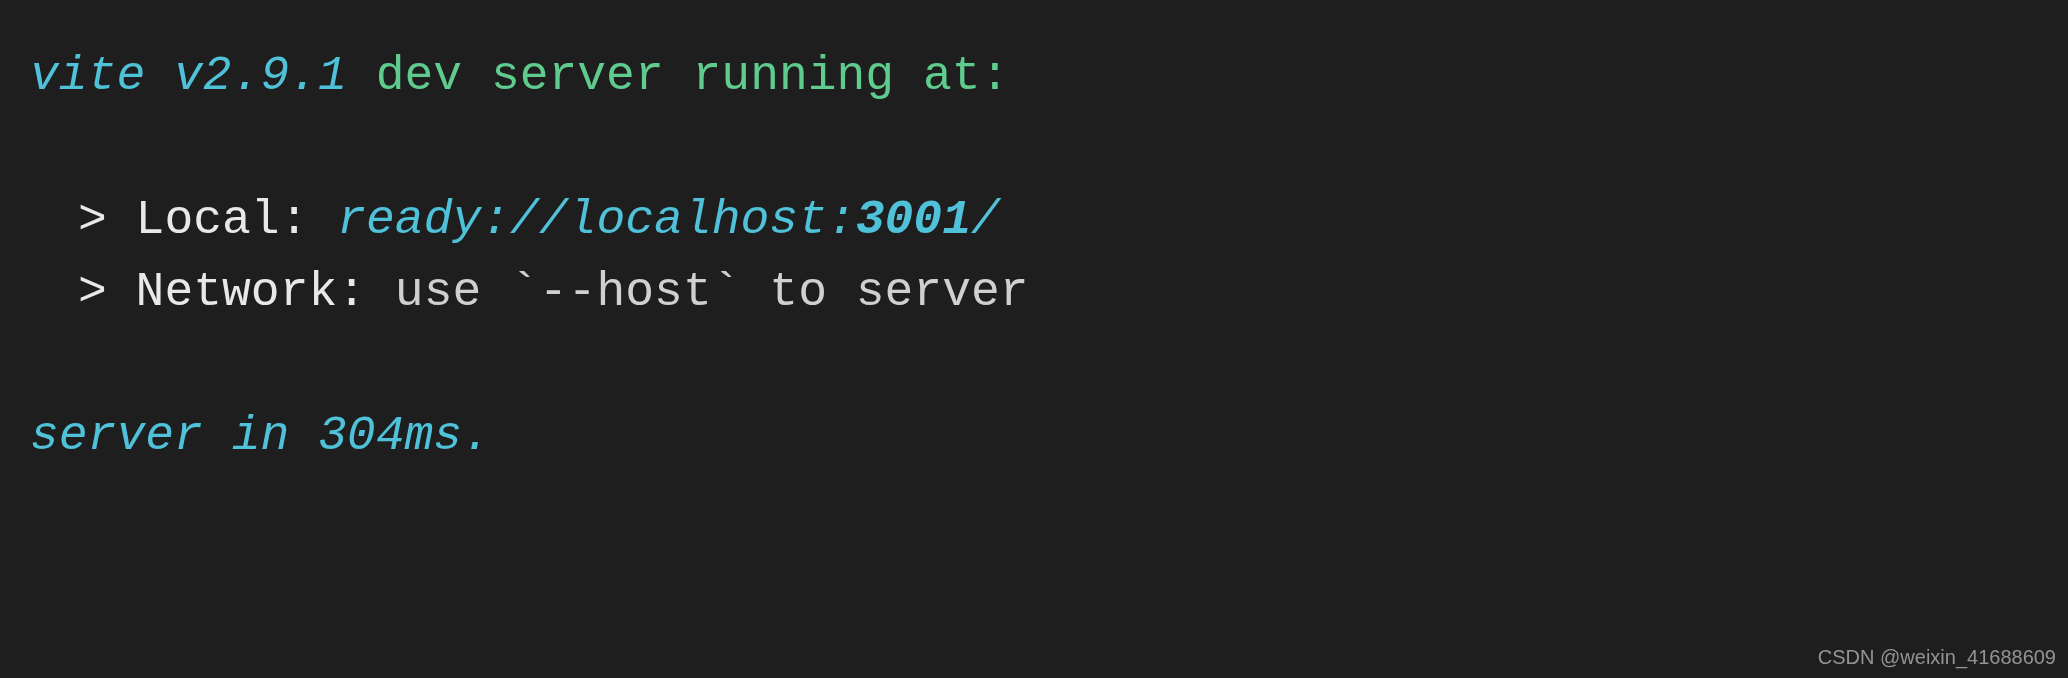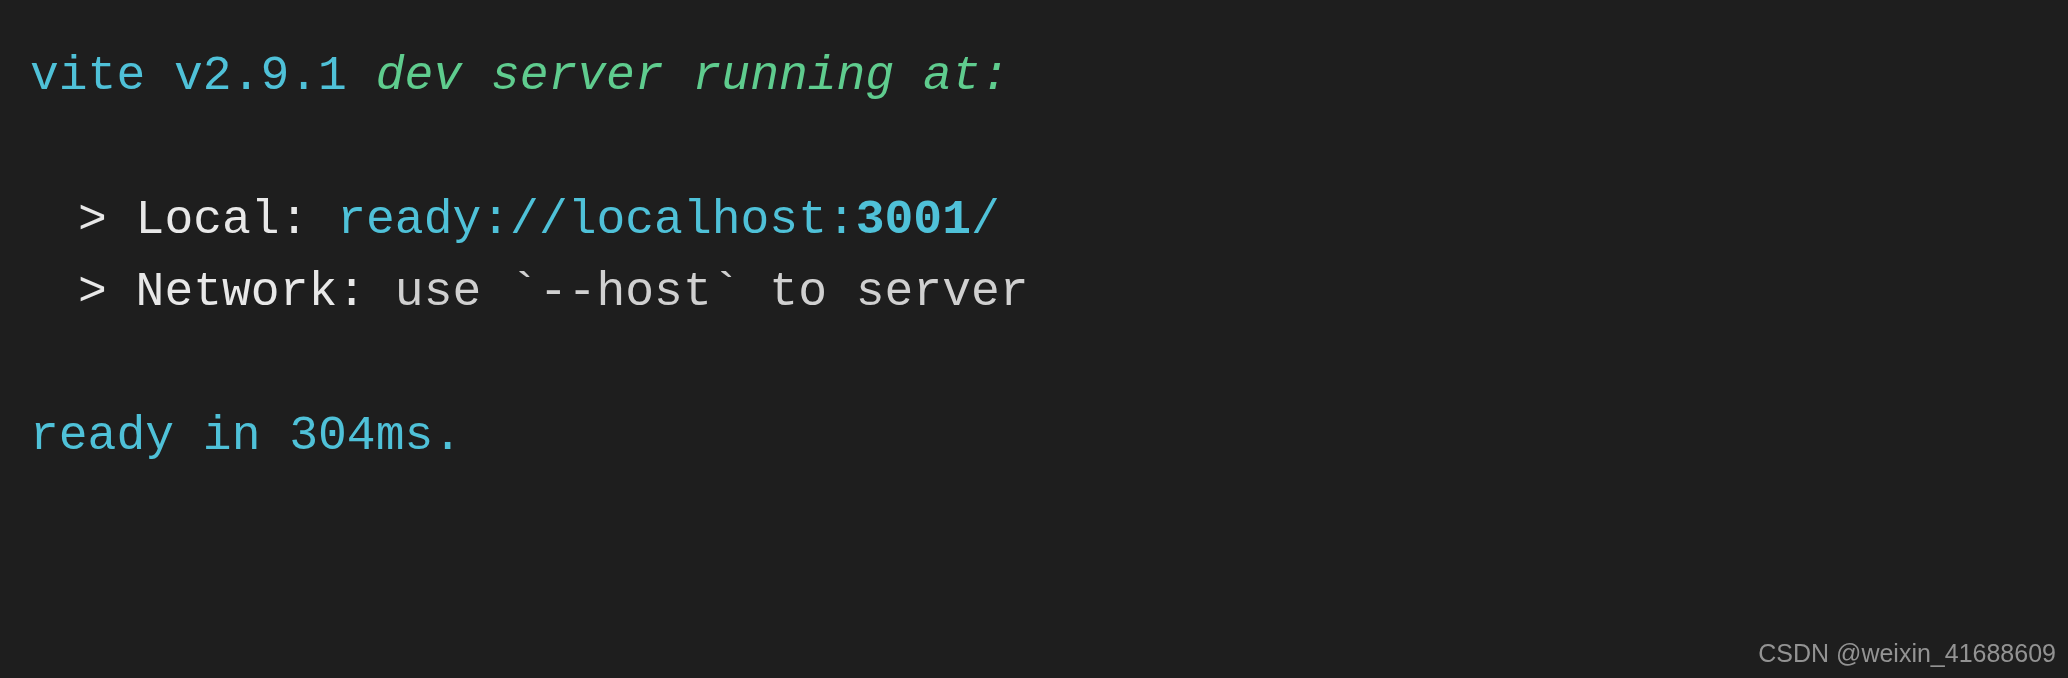--- a/index.html
+++ b/index.html
@@ -17,24 +17,24 @@
       width: 2068px;
       height: 678px;
       overflow: hidden;
       position: relative;
     }
     .line {
       white-space: pre;
     }
     .cyan {
       color: #4fc1d8;
+      font-style: italic;
     }
     .green {
       color: #5fcc8e;
-      font-style: italic;
     }
     .white {
       color: #e8e8e8;
     }
     .indent {
       margin-left: 48px;
     }
     .bold {
       font-weight: bold;
       text-align: right;
@@ -42,34 +42,34 @@
     .dim {
       color: #d0d0d0;
     }
     .spacer {
       height: 72px;
     }
     .watermark {
       position: absolute;
       bottom: 6px;
       right: 12px;
-      font-size: 25px;
+      font-size: 20px;
       color: #a8a8a8;
       font-family: sans-serif;
       opacity: 0.85;
     }
   </style>
 </head>
 <body>
 
 <div class="line"><span class="cyan">vite v2.9.1</span><span class="green"> dev server running at:</span></div>
 
 <div class="spacer"></div>
 
 <div class="line indent"><span class="white">&gt; </span><span class="white">Local: </span><span class="cyan">ready://localhost:</span><span class="cyan bold">3001</span><span class="cyan">/</span></div>
 
 <div class="line indent"><span class="white">&gt; </span><span class="white">Network: </span><span class="dim">use `--host` to server</span></div>
 
 <div class="spacer"></div>
 
-<div class="line"><span class="cyan">ready in 304ms.</span></div>
+<div class="line"><span class="cyan">server in 304ms.</span></div>
 
 <div class="watermark">CSDN @weixin_41688609</div>
 
 </body></html>

